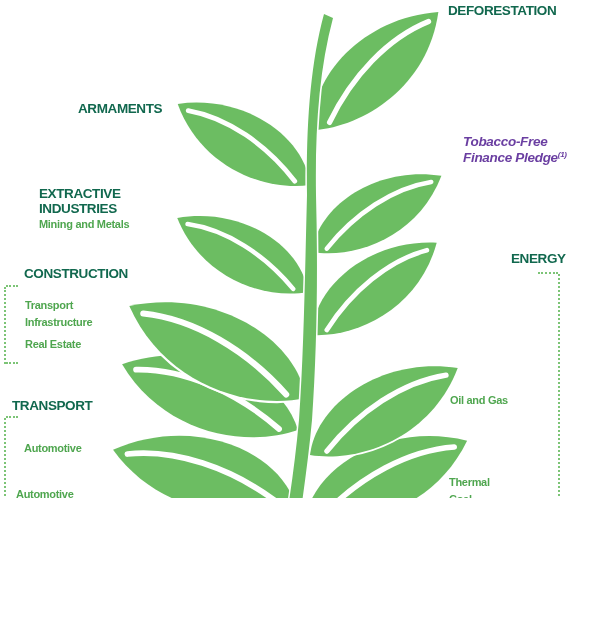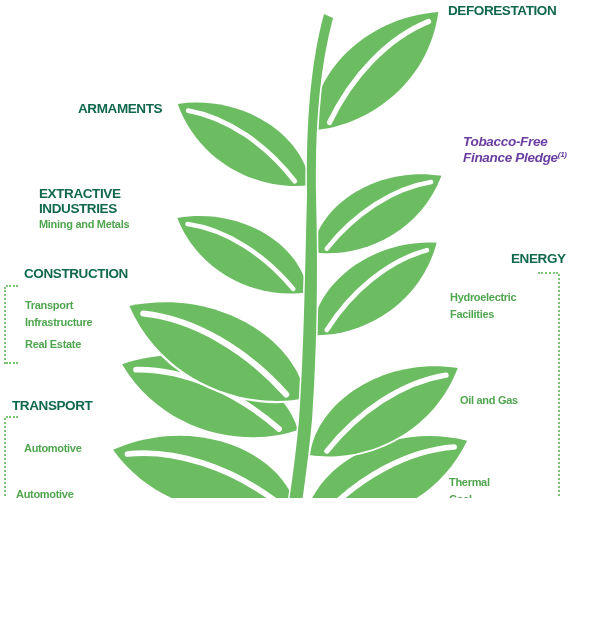--- a/index.html
+++ b/index.html
@@ -96,19 +96,17 @@
 Infrastructure</div>
   <div class="lbl item" style="left:25px;top:336px">Real Estate</div>
 
   <div class="lbl hdr" style="left:12px;top:398px">TRANSPORT</div>
   <div class="bracket bracket-left" style="left:4px;top:418px;height:150px"></div>
   <div class="lbl item" style="left:24px;top:440px">Automotive</div>
   <div class="lbl item" style="left:16px;top:486px">Automotive</div>
 
   <div class="lbl hdr" style="left:511px;top:251px">ENERGY</div>
   <div class="bracket bracket-right" style="left:538px;top:274px;height:318px"></div>
-  <div class="lbl item" style="left:450px;top:289px">Hydroelectric
-Facilities</div>
-  <div class="lbl item" style="left:460px;top:392px">Oil and Gas</div>
+  <div class="lbl item" style="left:450px;top:392px">Oil and Gas</div>
   <div class="lbl item" style="left:449px;top:474px">Thermal
 Coal</div>
 
 </div>
 
 </body></html>

